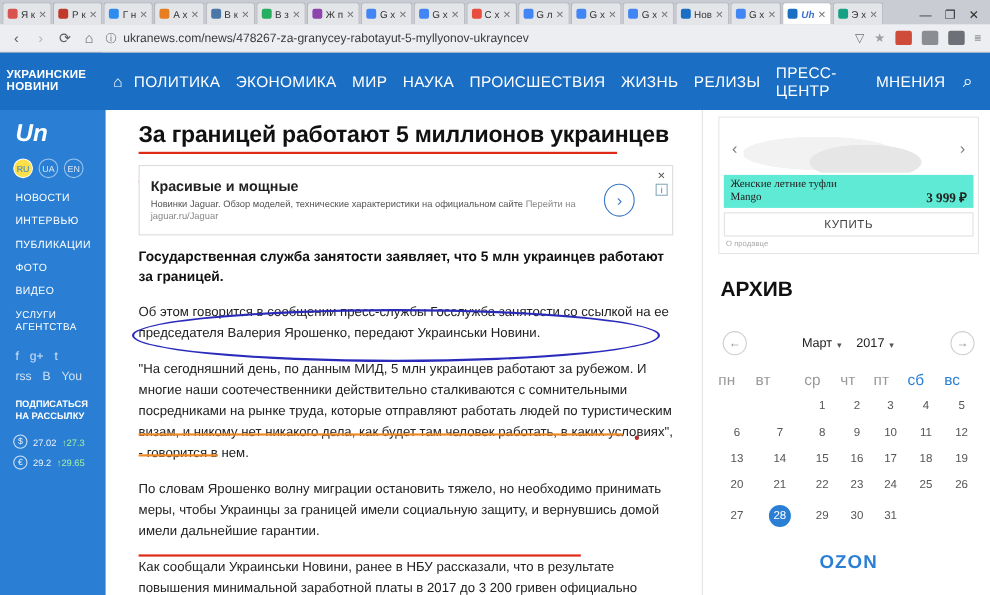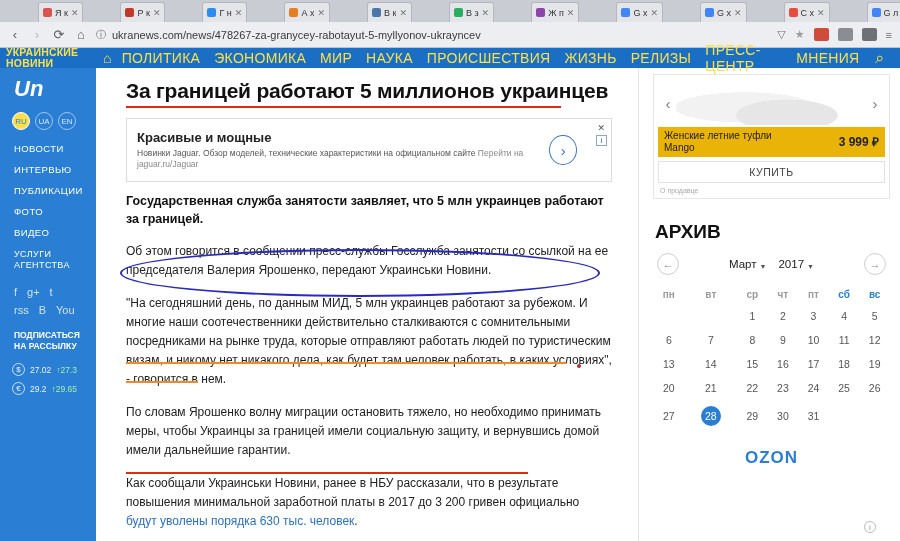--- a/index.html
+++ b/index.html
@@ -17,21 +17,21 @@
   .tabstrip {
     height: 22px; display: flex; align-items: flex-end;
     background: #c9ccd2; padding-left: 2px; position: relative;
   }
   .tab {
     height: 20px; min-width: 0; flex: 0 0 auto;
     display: flex; align-items: center; gap: 3px;
     background: #e3e5e9; border: 1px solid #b4b7bd; border-bottom: none;
     border-radius: 3px 3px 0 0;
     padding: 0 4px; margin-right: 1px;
-    font-size: 9px; color: #333; max-width: 52px; overflow: hidden; white-space: nowrap; margin-left: 36px;
+    font-size: 9px; color: #333; max-width: 52px; overflow: hidden; white-space: nowrap;
   }
   .tab.active { background: #fff; }
   .tab .fav { width: 9px; height: 9px; flex: 0 0 auto; border-radius: 2px; }
   .tab .tl { overflow: hidden; text-overflow: clip; white-space: nowrap; }
   .tab .x { font-size: 9px; color: #777; margin-left: auto; }
   .tab.it .tl { color: #3b6fd4; font-style: italic; font-weight: bold; }
   .winbtns {
     margin-left: auto; display: flex; align-items: center; gap: 12px;
     padding: 0 10px 2px 8px; color: #333; font-size: 11px;
   }
@@ -47,21 +47,21 @@
     height: 18px; font-size: 11px; color: #333;
   }
   .urlfield .lockdots { color: #666; font-size: 10px; }
   .urltext { color: #3a3a3a; }
   .urlright { display: flex; align-items: center; gap: 9px; color: #6b6e72; font-size: 11px; }
   .star { color: #9aa0a6; }
   .ext-ico { width: 15px; height: 13px; border-radius: 2px; display:inline-block; }
 
   
   .sitehead {
-    height: 20px; background: #1a6fc4; display: flex; align-items: stretch; color: #fde047;
+    height: 52px; background: #1a6fc4; display: flex; align-items: stretch; color: #ffffff;
   }
   .logo {
     width: 96px; background: #1a6fc4; display: flex; flex-direction: column;
     justify-content: center; padding-left: 6px; line-height: 11px;
   }
   .logo b { font-size: 10.5px; letter-spacing: .2px; display:block; }
   .homebtn { width: 30px; display: flex; align-items: center; justify-content: center; font-size: 14px; }
   .mainnav { display: flex; align-items: center; gap: 14px; font-size: 14px; letter-spacing: .3px; }
   .mainnav span { cursor: default; }
   .searchbtn { margin-left: auto; width: 42px; display: flex; align-items: center; justify-content: center; font-size: 16px; }
@@ -136,44 +136,44 @@
   .promo-top { display: flex; align-items: center; height: 48px; padding: 0 6px; }
   .promo-arrow { color: #7b7b7b; font-size: 15px; width: 16px; text-align: center; }
   .shoe {
     flex: 1; height: 44px;
     background:
       radial-gradient(ellipse at 58% 78%, #e6e6e6 0 32%, rgba(255,255,255,0) 33%),
       radial-gradient(ellipse at 36% 60%, #f2f2f2 0 40%, rgba(255,255,255,0) 41%),
       #fff;
   }
   .promo-title {
-    background: #eab308; font-size: 10px; color: #222; padding: 3px 6px; line-height: 12px;
-    display: flex; justify-content: space-between; align-items: center; margin: 0 4px;
+    background: #5eead4; font-size: 10px; color: #222; padding: 3px 6px; line-height: 12px;
+    display: flex; justify-content: space-between; align-items: flex-end; margin: 0 4px; font-family: Liberation Serif, serif;
   }
   .promo-price { font-weight: bold; font-size: 12px; white-space: nowrap; padding-left: 6px; }
   .buy {
     margin: 4px 4px 2px 4px; border: 1px solid #e2e2e2; text-align: center;
     font-size: 10.5px; color: #444; padding: 4px 0; letter-spacing: .5px;
   }
   .seller { font-size: 7px; color: #aaa; padding: 2px 0 4px 6px; }
 
-  h2.arch { font-size: 19px; font-weight: bold; color: #111; margin: 22px 0 10px 2px; }
+  h2.arch { font-size: 19px; font-weight: bold; color: #111; margin: 22px 0 26px 2px; }
 
   .calhead { display: flex; align-items: center; justify-content: space-between; padding: 0 4px 10px 4px; }
   .circbtn {
     width: 22px; height: 22px; border-radius: 50%; border: 1px solid #cfcfcf; color: #8a8a8a;
     display: flex; align-items: center; justify-content: center; font-size: 11px;
   }
   .calsel { font-size: 11.5px; color: #222; display: flex; gap: 12px; align-items: center; }
   .calsel .cv { display: flex; align-items: flex-end; gap: 3px; }
   .caret { font-size: 7px; color: #555; }
 
   table.cal { width: 100%; border-collapse: collapse; }
   table.cal th {
-    font-size: 10px; color: #9a9a9a; font-weight: bold; padding: 4px 0; text-align: center;
+    font-size: 14px; color: #9a9a9a; font-weight: normal; padding: 4px 0; text-align: left;
   }
   table.cal th.we { color: #2a7fd4; }
   table.cal td {
     font-size: 10.5px; color: #555; text-align: center; padding: 6px 0;
   }
   table.cal td.today { }
   table.cal td.today span {
     display: inline-block; width: 20px; height: 20px; line-height: 20px; border-radius: 50%;
     background: #2a7fd4; color: #fff;
   }

